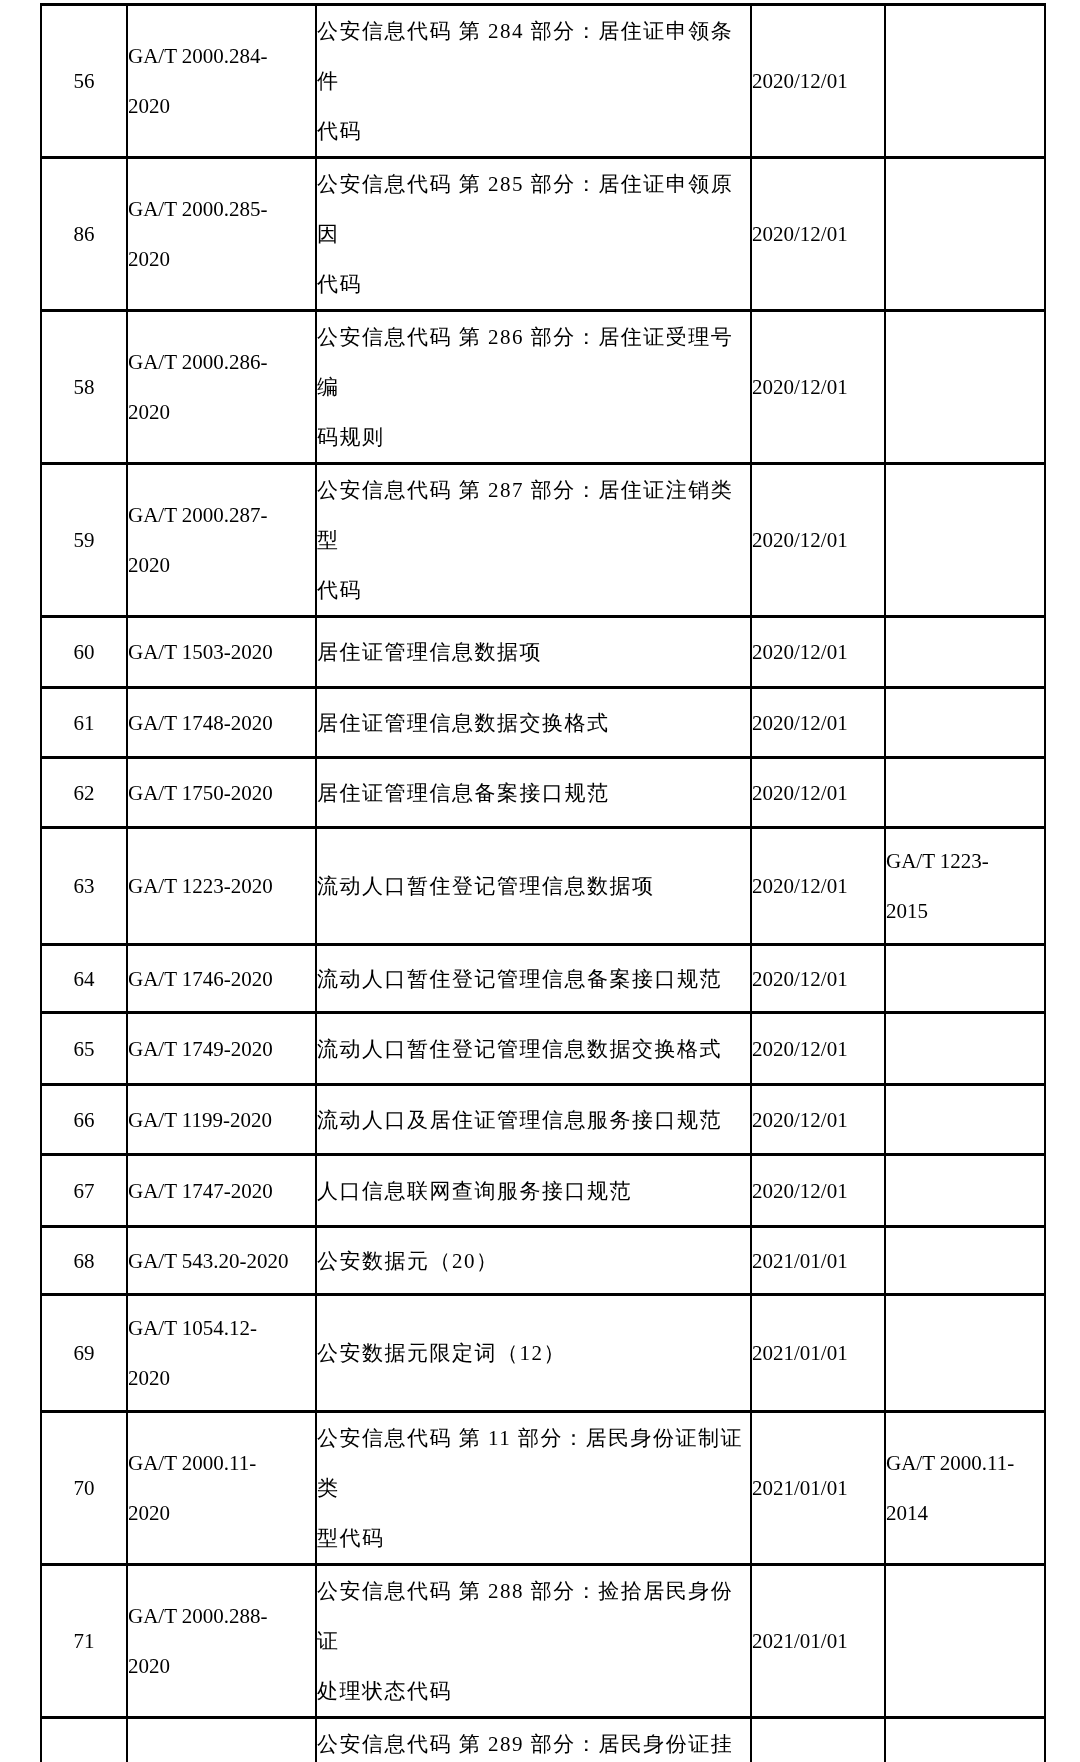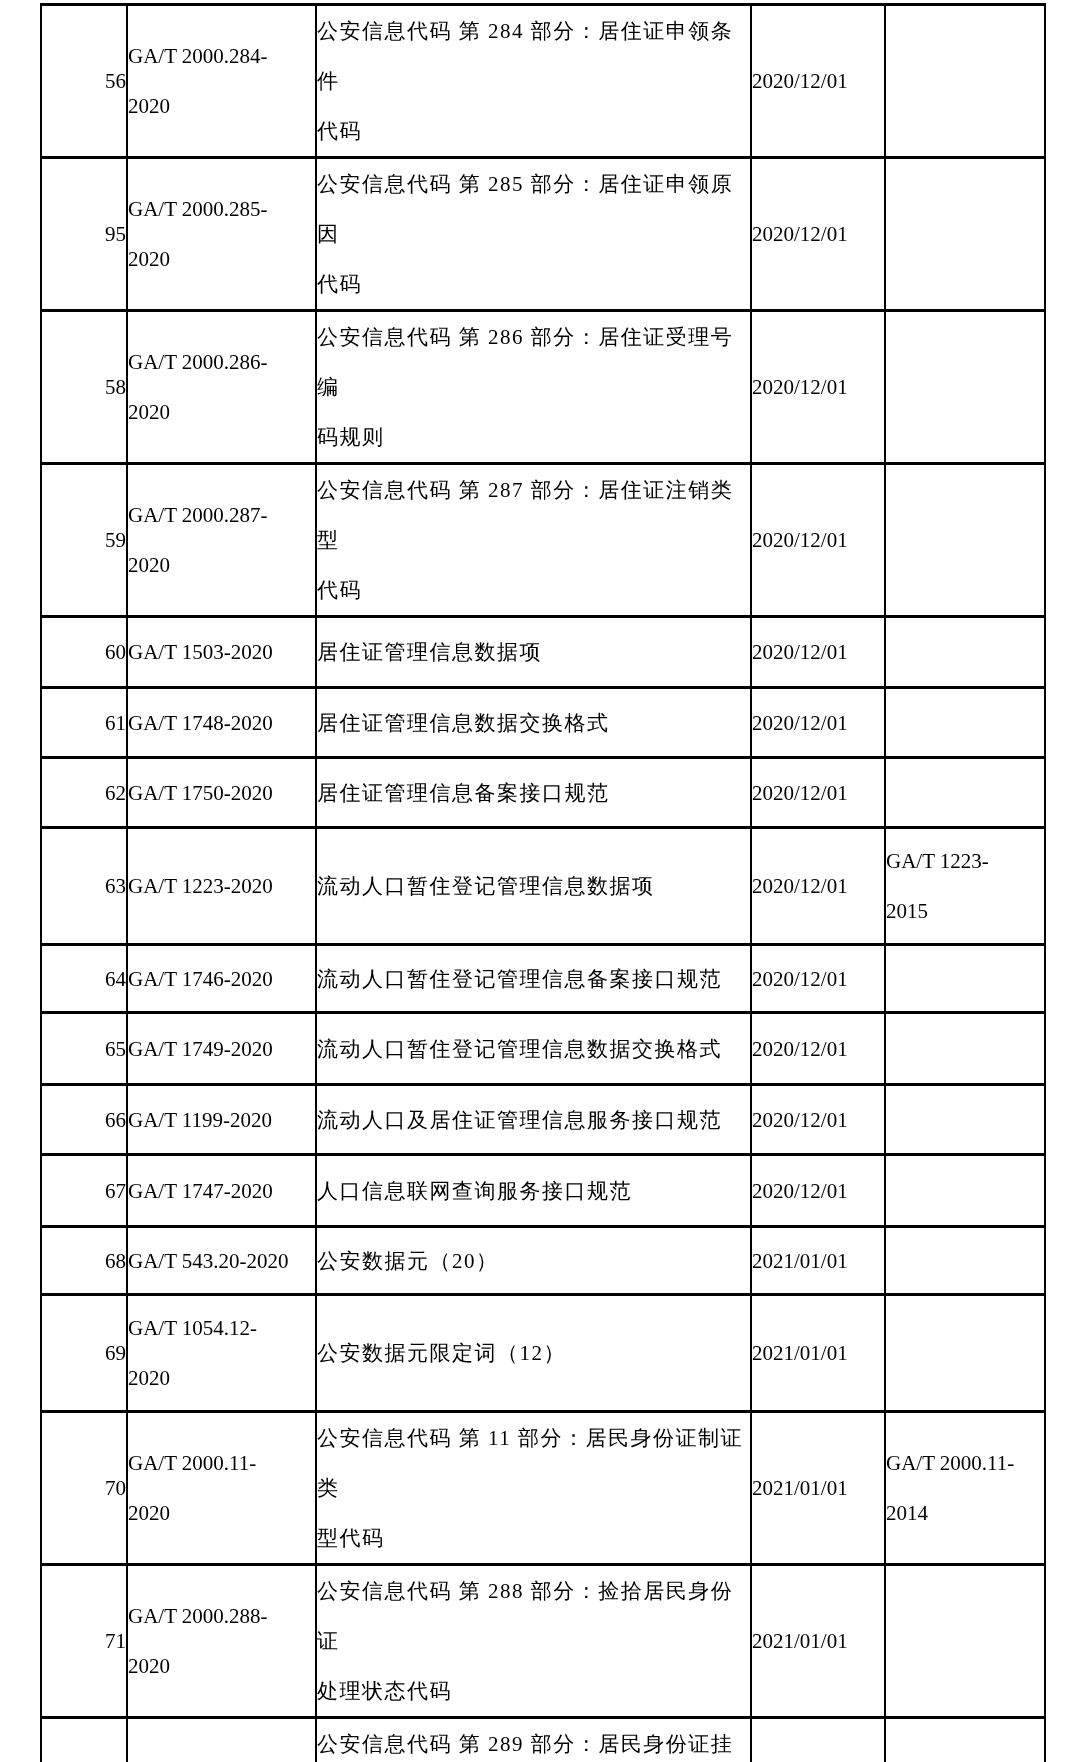--- a/index.html
+++ b/index.html
@@ -35,22 +35,22 @@
     overflow: hidden;
     padding: 0;
     box-sizing: border-box;
   }
   .col-no { width: 86px; }
   .col-code { width: 189px; }
   .col-name { width: 435px; }
   .col-date { width: 134px; }
   .col-replaced { width: 160px; }
 
-  td.cell-no { text-align: right; }
-  td.cell-code { padding-left: 11px; }
+  td.cell-no { text-align: center; }
+  td.cell-code { padding-left: 11px; border-radius: 7px; }
   td.cell-name { padding-left: 13px; font-size: 22px; letter-spacing: 1.5px; }
   td.cell-date { text-align: left; }
   td.cell-replaced { padding-left: 10px; }
 </style>
 </head>
 <body>
 
 <div class="page">
   <table class="std-table">
     <colgroup>
@@ -64,21 +64,21 @@
         <tr style="height: 100px;">
           <td class="cell-no">56</td>
           <td class="cell-code">GA/T 2000.284-
 2020</td>
           <td class="cell-name">公安信息代码 第 284 部分：居住证申领条件
 代码</td>
           <td class="cell-date">2020/12/01</td>
           <td class="cell-replaced"></td>
         </tr>
         <tr style="height: 116px;">
-          <td class="cell-no">95</td>
+          <td class="cell-no">86</td>
           <td class="cell-code">GA/T 2000.285-
 2020</td>
           <td class="cell-name">公安信息代码 第 285 部分：居住证申领原因
 代码</td>
           <td class="cell-date">2020/12/01</td>
           <td class="cell-replaced"></td>
         </tr>
         <tr style="height: 114px;">
           <td class="cell-no">58</td>
           <td class="cell-code">GA/T 2000.286-

